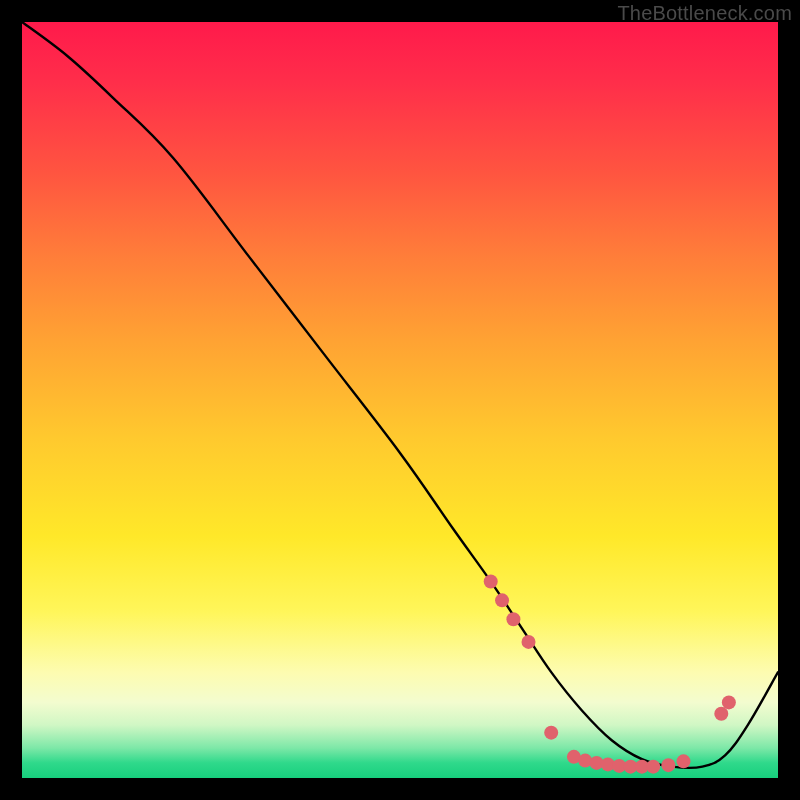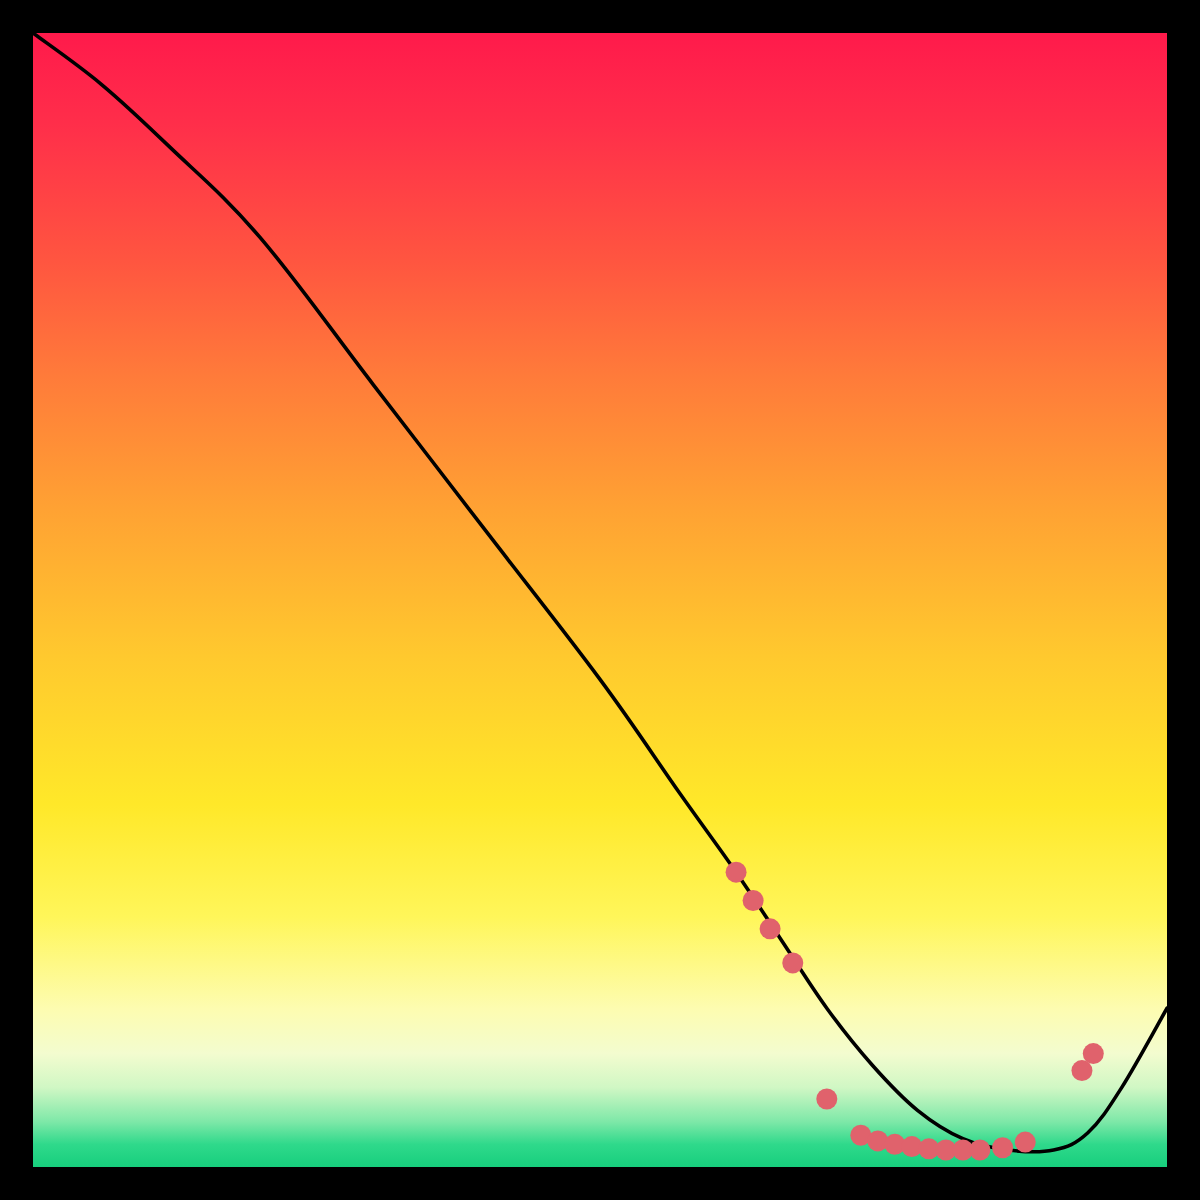--- a/index.html
+++ b/index.html
@@ -80,13 +80,14 @@
           <circle cx="608.58" cy="744.66" r="7" fill="#e0626c"></circle>
           <circle cx="619.92" cy="744.66" r="7" fill="#e0626c"></circle>
           <circle cx="631.26" cy="744.66" r="7" fill="#e0626c"></circle>
           <circle cx="646.38" cy="743.148" r="7" fill="#e0626c"></circle>
           <circle cx="661.5" cy="739.368" r="7" fill="#e0626c"></circle>
           <circle cx="699.3000000000001" cy="691.74" r="7" fill="#e0626c"></circle>
           <circle cx="706.86" cy="680.4" r="7" fill="#e0626c"></circle>
         </g>
     </svg>
   </div>
+  <div class="watermark">TheBottleneck.com</div>
 </div>
 
 </body></html>

